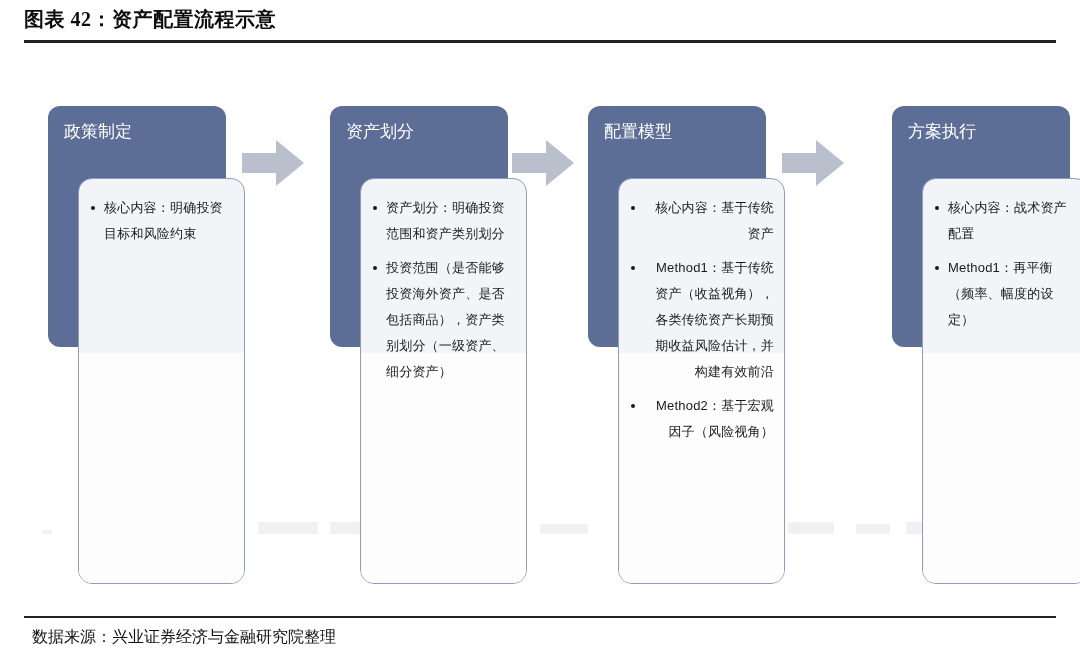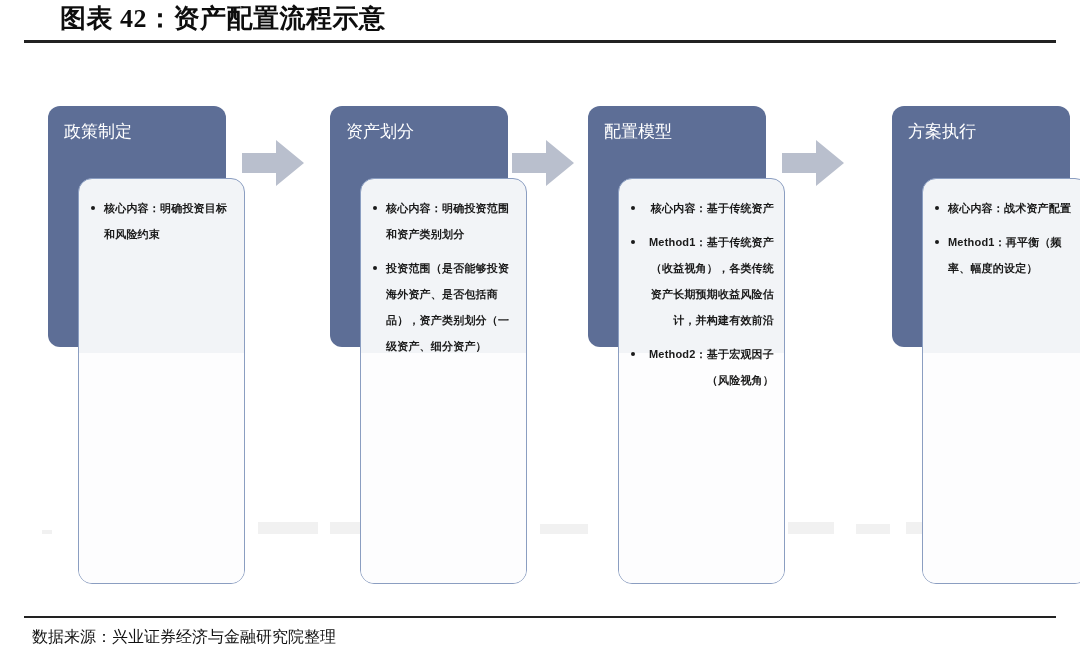--- a/index.html
+++ b/index.html
@@ -18,26 +18,25 @@
   
   #title-block {
     position: absolute;
     left: 24px;
     top: 6px;
     width: 1032px;
   }
   #chart-title {
     font-family: "Liberation Serif", "DejaVu Serif", serif;
     font-weight: bold;
-    font-size: 26px;
+    font-size: 20px;
     color: #0d0d0d;
     letter-spacing: 0.5px;
     white-space: nowrap;
     line-height: 26px;
-    margin-left: 36px;
   }
   #title-rule {
     position: absolute;
     left: 0px;
     top: 34px;
     width: 1032px;
     height: 3px;
     background: #222222;
   }
 
@@ -114,25 +113,24 @@
 
   ul.bullets {
     list-style: none;
     margin: 0;
     padding: 0;
   }
   ul.bullets > li {
     position: relative;
     padding-left: 19px;
     margin-bottom: 8px;
-    font-size: 11px;
+    font-size: 13px;
     line-height: 26px;
     color: #1a1a1a;
     letter-spacing: 0.2px;
-    font-weight: bold;
   }
   ul.bullets > li::before {
     content: "";
     position: absolute;
     left: 6px;
     top: 11px;
     width: 4px;
     height: 4px;
     background: #1a1a1a;
     border-radius: 50%;
@@ -210,21 +208,21 @@
     </svg>
   </div>
 
   <div class="stage" style="left:330px;">
     <div class="stage-header">
       <div class="stage-header-label">资产划分</div>
     </div>
     <div class="stage-body">
       <div class="stage-body-inner">
         <ul class="bullets">
-          <li>核心内容：明确投资范围和资产类别划分</li>
+          <li>资产划分：明确投资范围和资产类别划分</li>
           <li>投资范围（是否能够投资海外资产、是否包括商品），资产类别划分（一级资产、细分资产）</li>
         </ul>
       </div>
     </div>
   </div>
 
   <div class="arrow" style="left:512px;">
     <svg width="62" height="46" viewBox="0 0 62 46" xmlns="http://www.w3.org/2000/svg">
       <polygon points="0,13 34,13 34,0 62,23 34,46 34,33 0,33" fill="#b9bfcd"></polygon>
     </svg>

